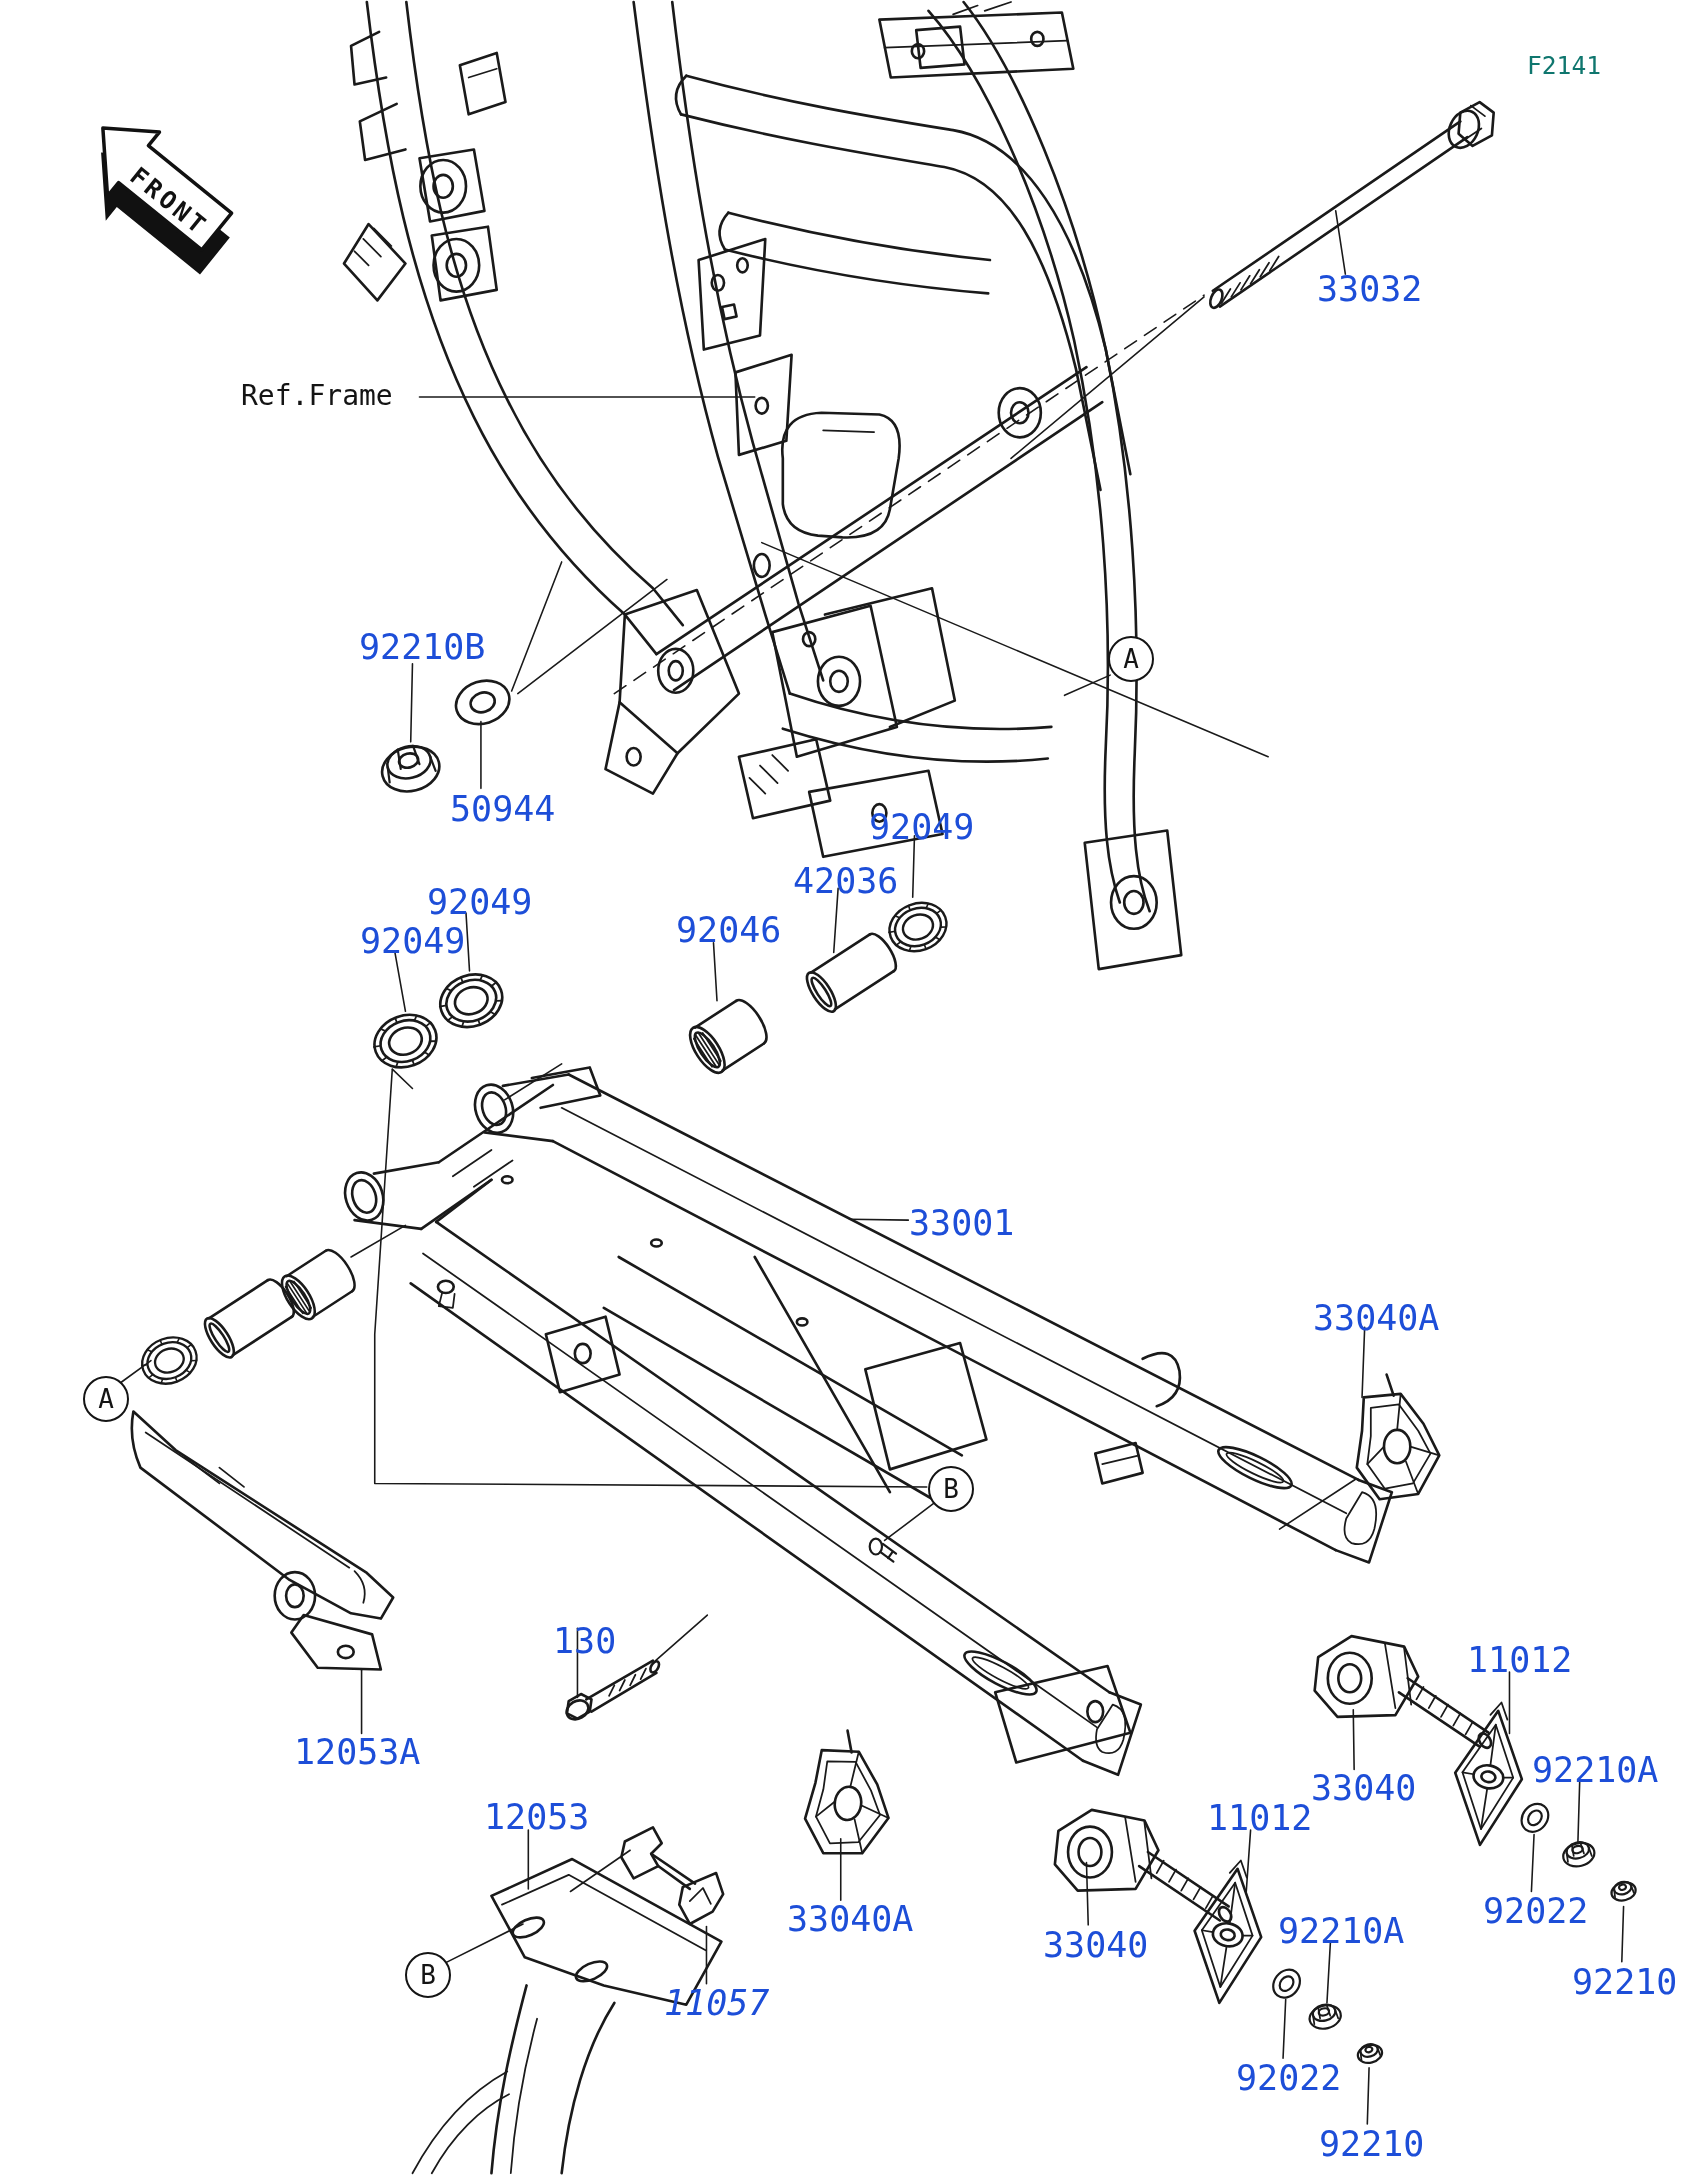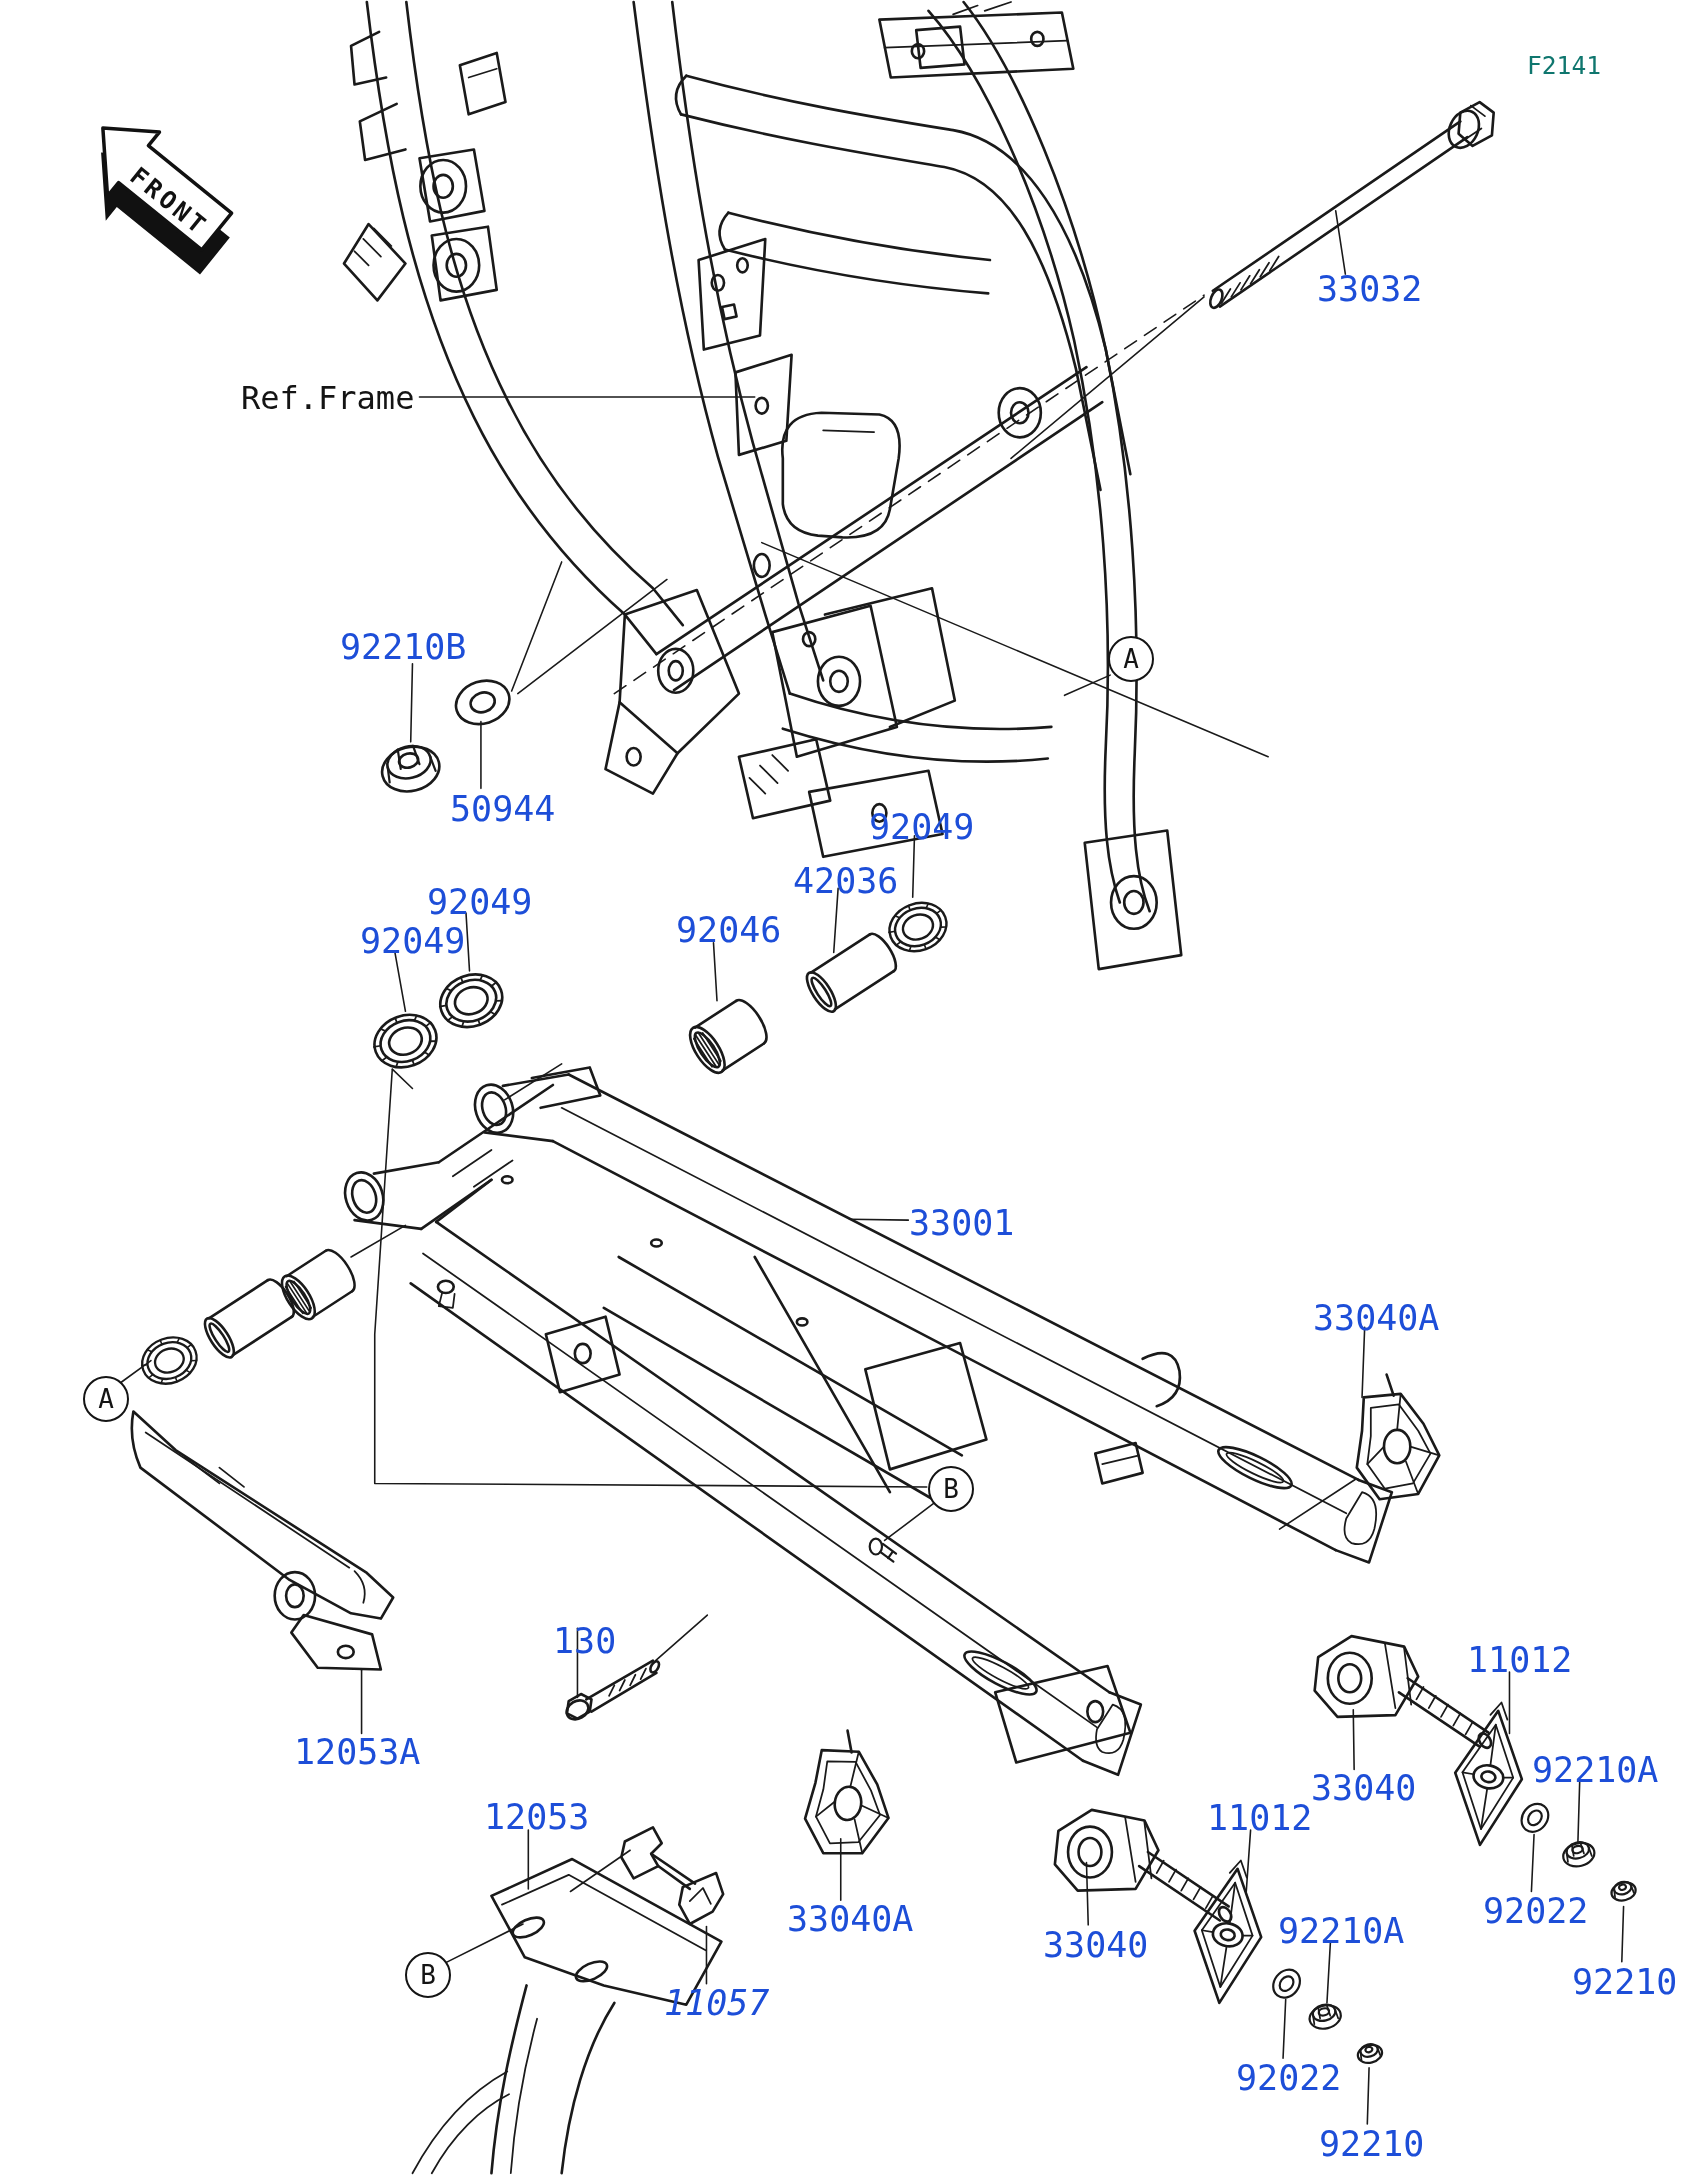--- a/index.html
+++ b/index.html
@@ -5,21 +5,21 @@
   html,body{margin:0;padding:0;background:#ffffff;}
   #page{position:relative;width:1685px;height:2177px;background:#ffffff;overflow:hidden;
         font-family:"DejaVu Sans Mono",monospace;}
   #artwork{position:absolute;left:0;top:0;width:1685px;height:2177px;}
   .callout{position:absolute;font-family:"DejaVu Sans Mono",monospace;font-size:35px;
            line-height:1;color:#1d4ed8;letter-spacing:0px;white-space:nowrap;}
   .marker{position:absolute;box-sizing:border-box;width:46px;height:46px;border:2.2px solid #141414;
           border-radius:50%;display:flex;align-items:center;justify-content:center;
           font-family:"DejaVu Sans Mono",monospace;font-size:26px;color:#141414;background:#fff;}
   #page-code{position:absolute;font-family:"DejaVu Sans Mono",monospace;font-size:24.6px;color:#0f766e;}
-  #ref-frame{position:absolute;font-family:"DejaVu Sans Mono",monospace;font-size:32px;color:#141414;}
+  #ref-frame{position:absolute;font-family:"DejaVu Sans Mono",monospace;font-size:28px;color:#141414;}
 </style>
 </head>
 <body>
 
 <div id="page">
 
   <svg id="artwork" viewBox="0 0 1920 2480" fill="none" stroke="#1a1a1a" stroke-width="3" stroke-linecap="round" stroke-linejoin="round">
 
     <defs>
       <g id="seal">
@@ -328,21 +328,21 @@
       <path d="M447,1218 L470,1240"></path>
       <path d="M447,1218 L427,1520 L427,1690 L1056,1694"></path>
       <path stroke-dasharray="16 11" d="M700,790 L1372,336"></path>
     </g>
   </svg>
 
   <div id="page-code" style="left:1527px;top:51px;">F2141</div>
   <div id="ref-frame" style="left:241px;top:379px;">Ref.Frame</div>
 
   <div id="labels">
-      <div class="callout" style="left: 340px; top: 630px;">92210B</div>
+      <div class="callout" style="left: 359px; top: 630px;">92210B</div>
       <div class="callout" style="left: 450px; top: 792px;">50944</div>
       <div class="callout" style="left: 1317px; top: 272px;">33032</div>
       <div class="callout" style="left: 427px; top: 885px;">92049</div>
       <div class="callout" style="left: 360px; top: 924px;">92049</div>
       <div class="callout" style="left: 676px; top: 913px;">92046</div>
       <div class="callout" style="left: 793px; top: 864px;">42036</div>
       <div class="callout" style="left: 869px; top: 810px;">92049</div>
       <div class="callout" style="left: 909px; top: 1206px;">33001</div>
       <div class="callout" style="left: 1313px; top: 1301px;">33040A</div>
       <div class="callout" style="left: 553px; top: 1601px; margin-top: 23px;">130</div>

